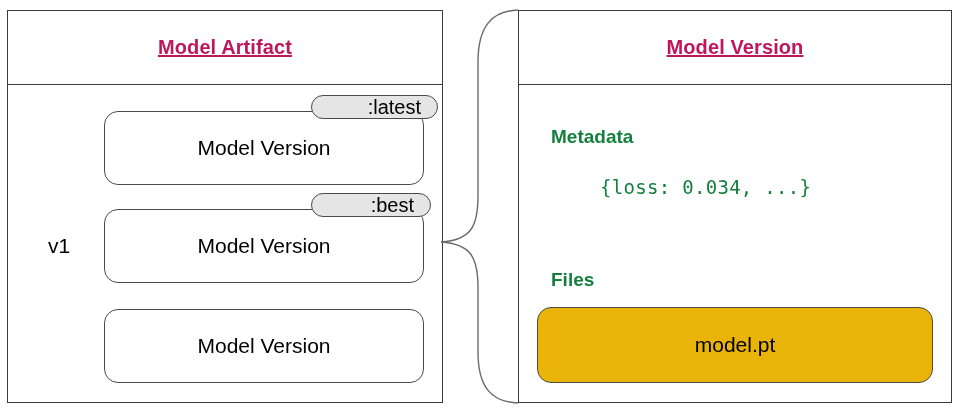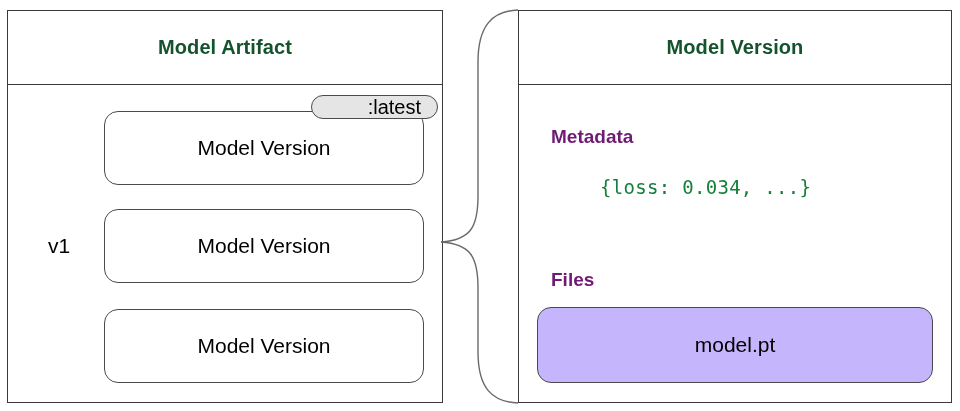--- a/index.html
+++ b/index.html
@@ -36,21 +36,22 @@
     box-sizing: border-box;
     border-bottom: 1.6px solid #3a3a3a;
     display: flex;
     align-items: center;
     justify-content: center;
   }
   .panel-title {
     font-size: 20px;
     font-weight: bold;
     letter-spacing: 0.1px;
-    color: #14532d;
+    color: #be185d;
+    text-decoration: underline;
   }
   .panel-body {
     position: absolute;
     left: 0;
     right: 0;
     top: 74px;
     bottom: 0;
   }
 
   
@@ -118,36 +119,36 @@
   #version-panel {
     left: 518px;
     top: 10px;
     width: 434px;
     height: 393px;
   }
   .section-heading {
     position: absolute;
     font-size: 19px;
     font-weight: bold;
-    color: #701a75;
+    color: #15803d;
   }
   .mono-value {
     position: absolute;
     font-family: "DejaVu Sans Mono", "Liberation Mono", monospace;
     font-size: 19px;
     color: #15803d;
     letter-spacing: 0.3px;
     white-space: pre;
   }
   .file-box {
     position: absolute;
     box-sizing: border-box;
     border: 1.1px solid #4a4a4a;
     border-radius: 14px;
-    background: #c4b5fd;
+    background: #eab308;
     display: flex;
     align-items: center;
     justify-content: center;
   }
   .file-box-label {
     font-size: 21px;
     color: #000;
   }
 
   
@@ -179,20 +180,23 @@
         </div>
         <div class="tag-pill" style="left:303px; top:-16px; width:127px;">
           <span class="tag-pill-label">:latest</span>
         </div>
       </div>
 
       <div class="version-row" style="top:124px;">
         <span class="version-label">v1</span>
         <div class="mv-box" style="top:0;">
           <span class="mv-box-label">Model Version</span>
+        </div>
+        <div class="tag-pill" style="left:303px; top:-16px; width:120px;">
+          <span class="tag-pill-label">:best</span>
         </div>
       </div>
 
       <div class="version-row" style="top:224px;">
         <div class="mv-box" style="top:0;">
           <span class="mv-box-label">Model Version</span>
         </div>
       </div>
 
     </div>

